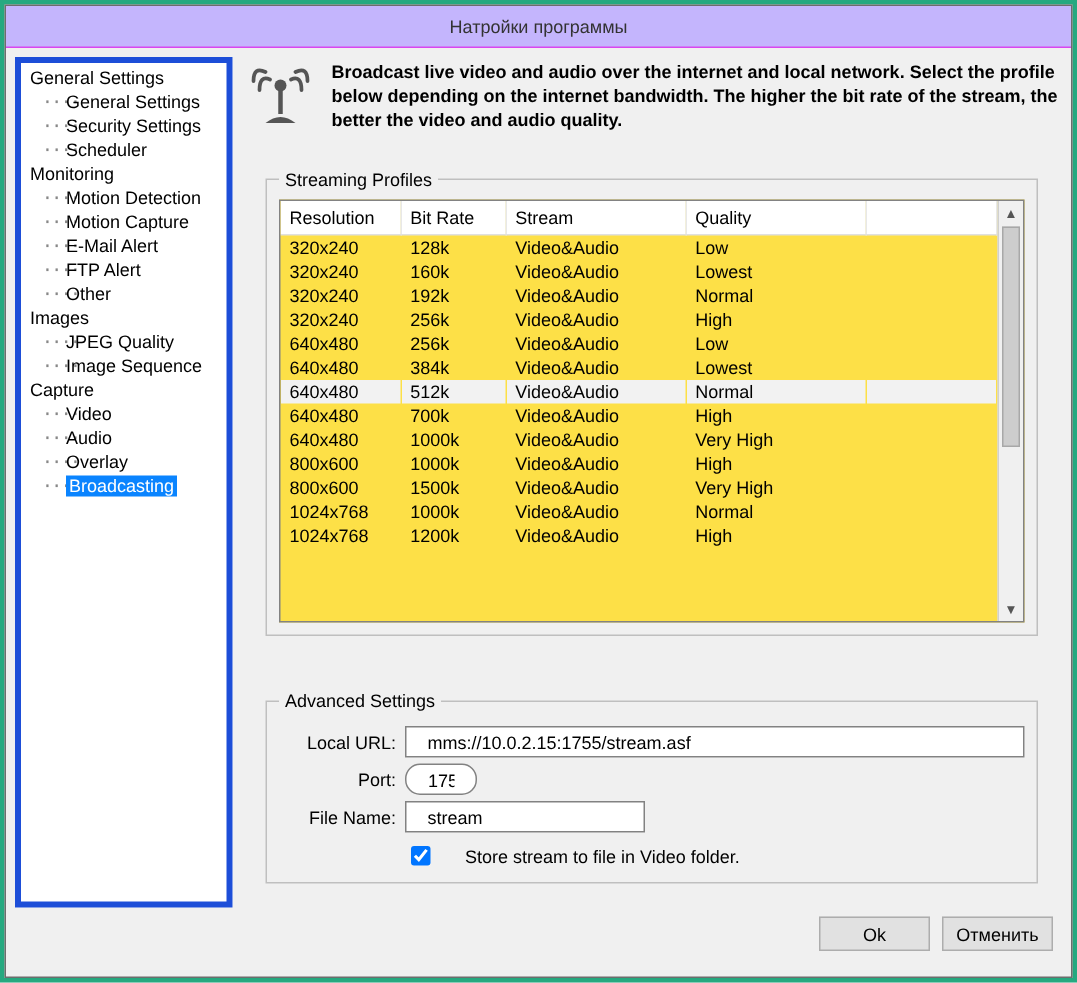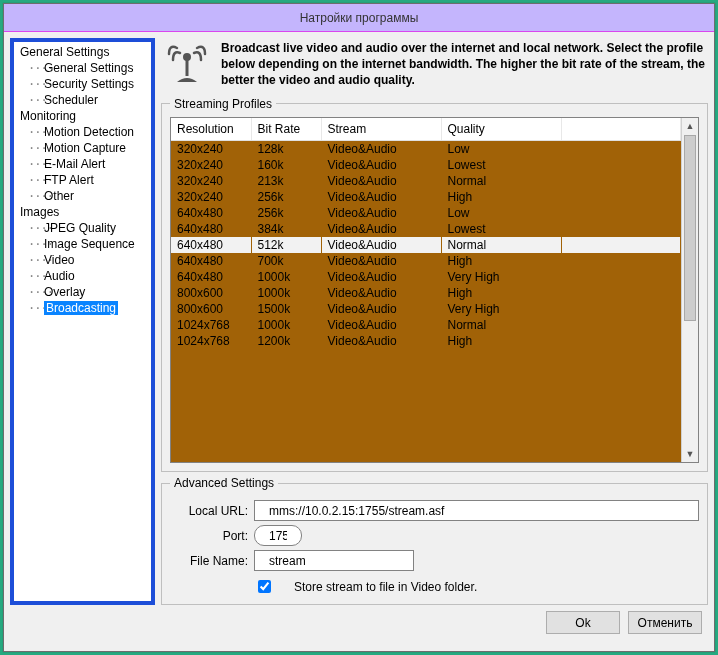--- a/index.html
+++ b/index.html
@@ -28,26 +28,26 @@
     font-family: monospace;
   }
   .tree-child.selected span.lbl {
     background: #0a84ff; color: #fff; padding: 0 2px;
   }
   .content { flex: 1; display: flex; flex-direction: column; gap: 4px; overflow: hidden; }
   .banner { display: flex; gap: 10px; padding: 2px 2px 4px 2px; }
   .banner-icon { width: 48px; height: 48px; flex:0 0 48px; }
   .banner-text { font-weight: bold; line-height: 1.35; }
   fieldset {
-    border: 1px solid #bfbfbf; border-radius: 0; margin: 0; padding: 6px 8px 8px 8px;
+    border: 1px solid #bfbfbf; border-radius: 0; margin: 16px; padding: 6px 8px 8px 8px;
   }
   legend { padding: 0 4px; }
   .profiles-box { flex: 1; display: flex; flex-direction: column; min-height: 0; }
   .table-wrap {
-    flex: 1; background: #a16207; border: 1px solid #828282; display: flex; min-height: 0;
+    flex: 1; background: #fde047; border: 1px solid #828282; display: flex; min-height: 0;
   }
   .table-scroll { flex: 1; overflow: hidden; }
   .scrollbar {
     width: 17px; background: #f0f0f0; border-left: 1px solid #d0d0d0;
     display: flex; flex-direction: column; align-items: center;
   }
   .sb-btn {
     width: 100%; height: 17px; display:flex; align-items:center; justify-content:center;
     color: #555; font-size: 9px; cursor: pointer;
   }
@@ -130,20 +130,21 @@
         </div>
         <div class="tree-parent">Images</div>
         <div class="tree-child">
           <span class="tree-dots">····</span>
           <span class="lbl">JPEG Quality</span>
         </div>
         <div class="tree-child">
           <span class="tree-dots">····</span>
           <span class="lbl">Image Sequence</span>
         </div>
+        <div class="tree-parent">Capture</div>
         <div class="tree-child">
           <span class="tree-dots">····</span>
           <span class="lbl">Video</span>
         </div>
         <div class="tree-child">
           <span class="tree-dots">····</span>
           <span class="lbl">Audio</span>
         </div>
         <div class="tree-child">
           <span class="tree-dots">····</span>
@@ -199,21 +200,21 @@
                   </tr>
                   <tr>
                     <td>320x240</td>
                     <td>160k</td>
                     <td>Video&amp;Audio</td>
                     <td>Lowest</td>
                     <td></td>
                   </tr>
                   <tr>
                     <td>320x240</td>
-                    <td>213k</td>
+                    <td>192k</td>
                     <td>Video&amp;Audio</td>
                     <td>Normal</td>
                     <td></td>
                   </tr>
                   <tr>
                     <td>320x240</td>
                     <td>256k</td>
                     <td>Video&amp;Audio</td>
                     <td>High</td>
                     <td></td>

